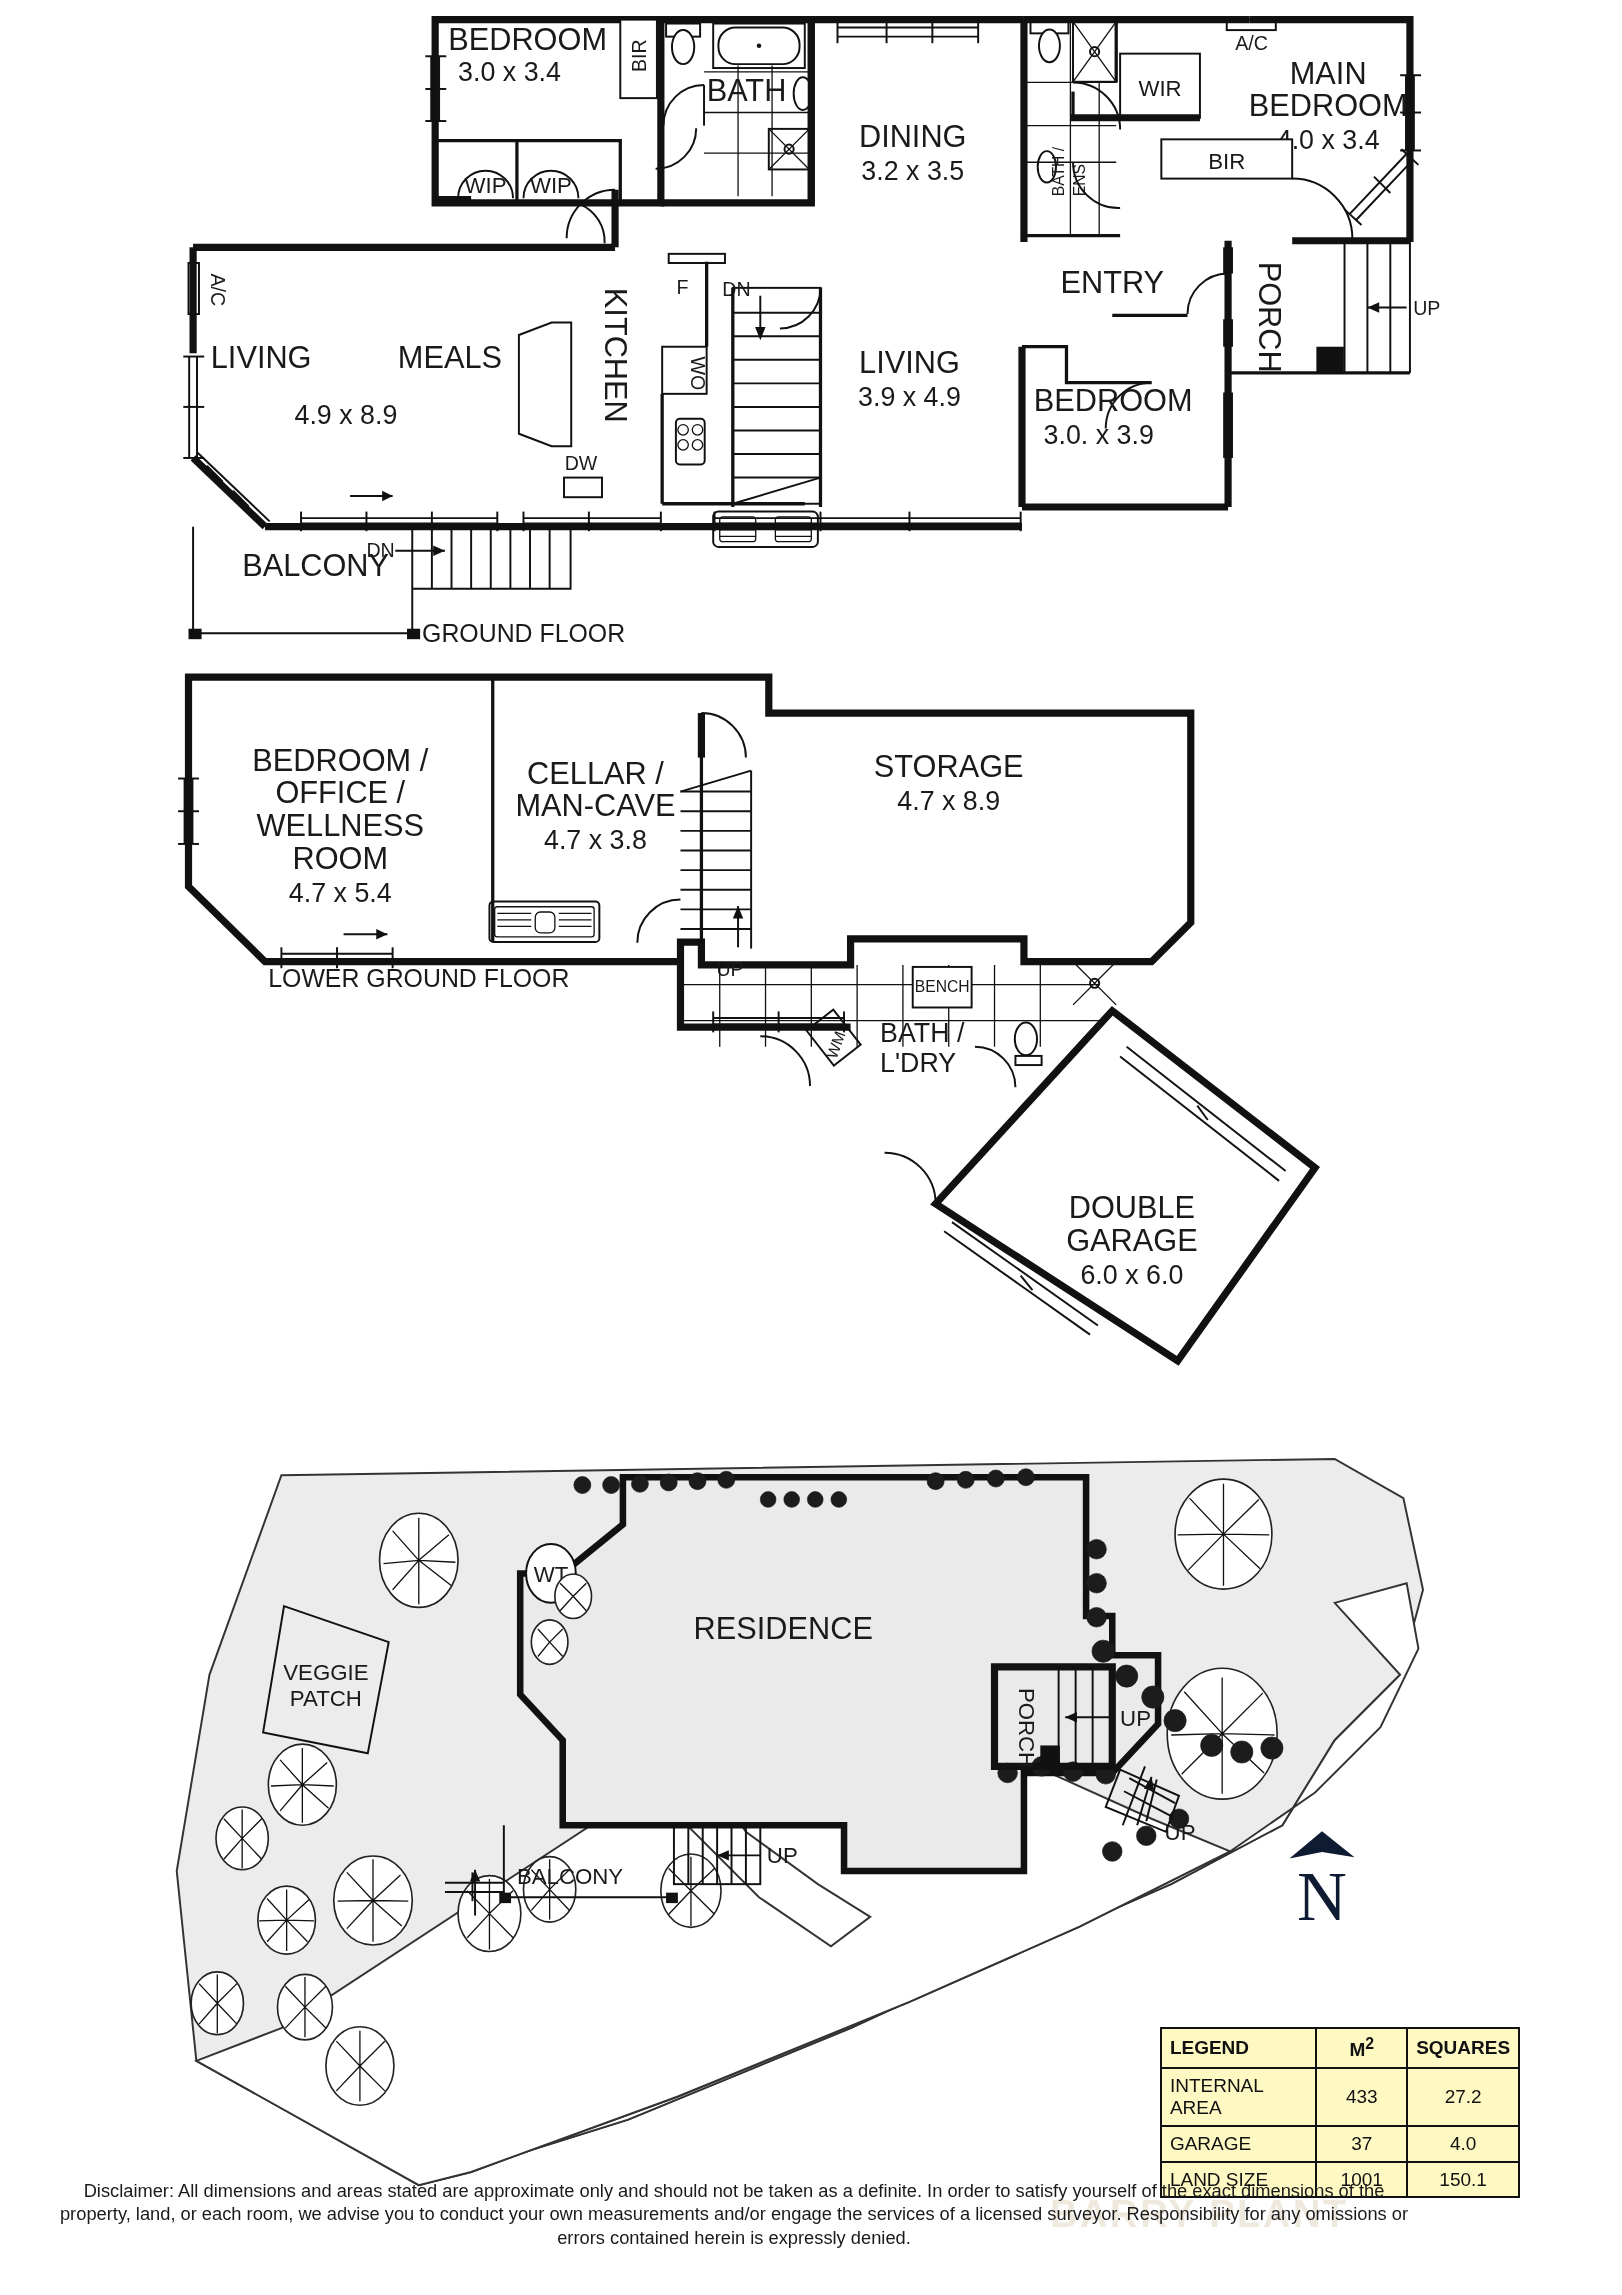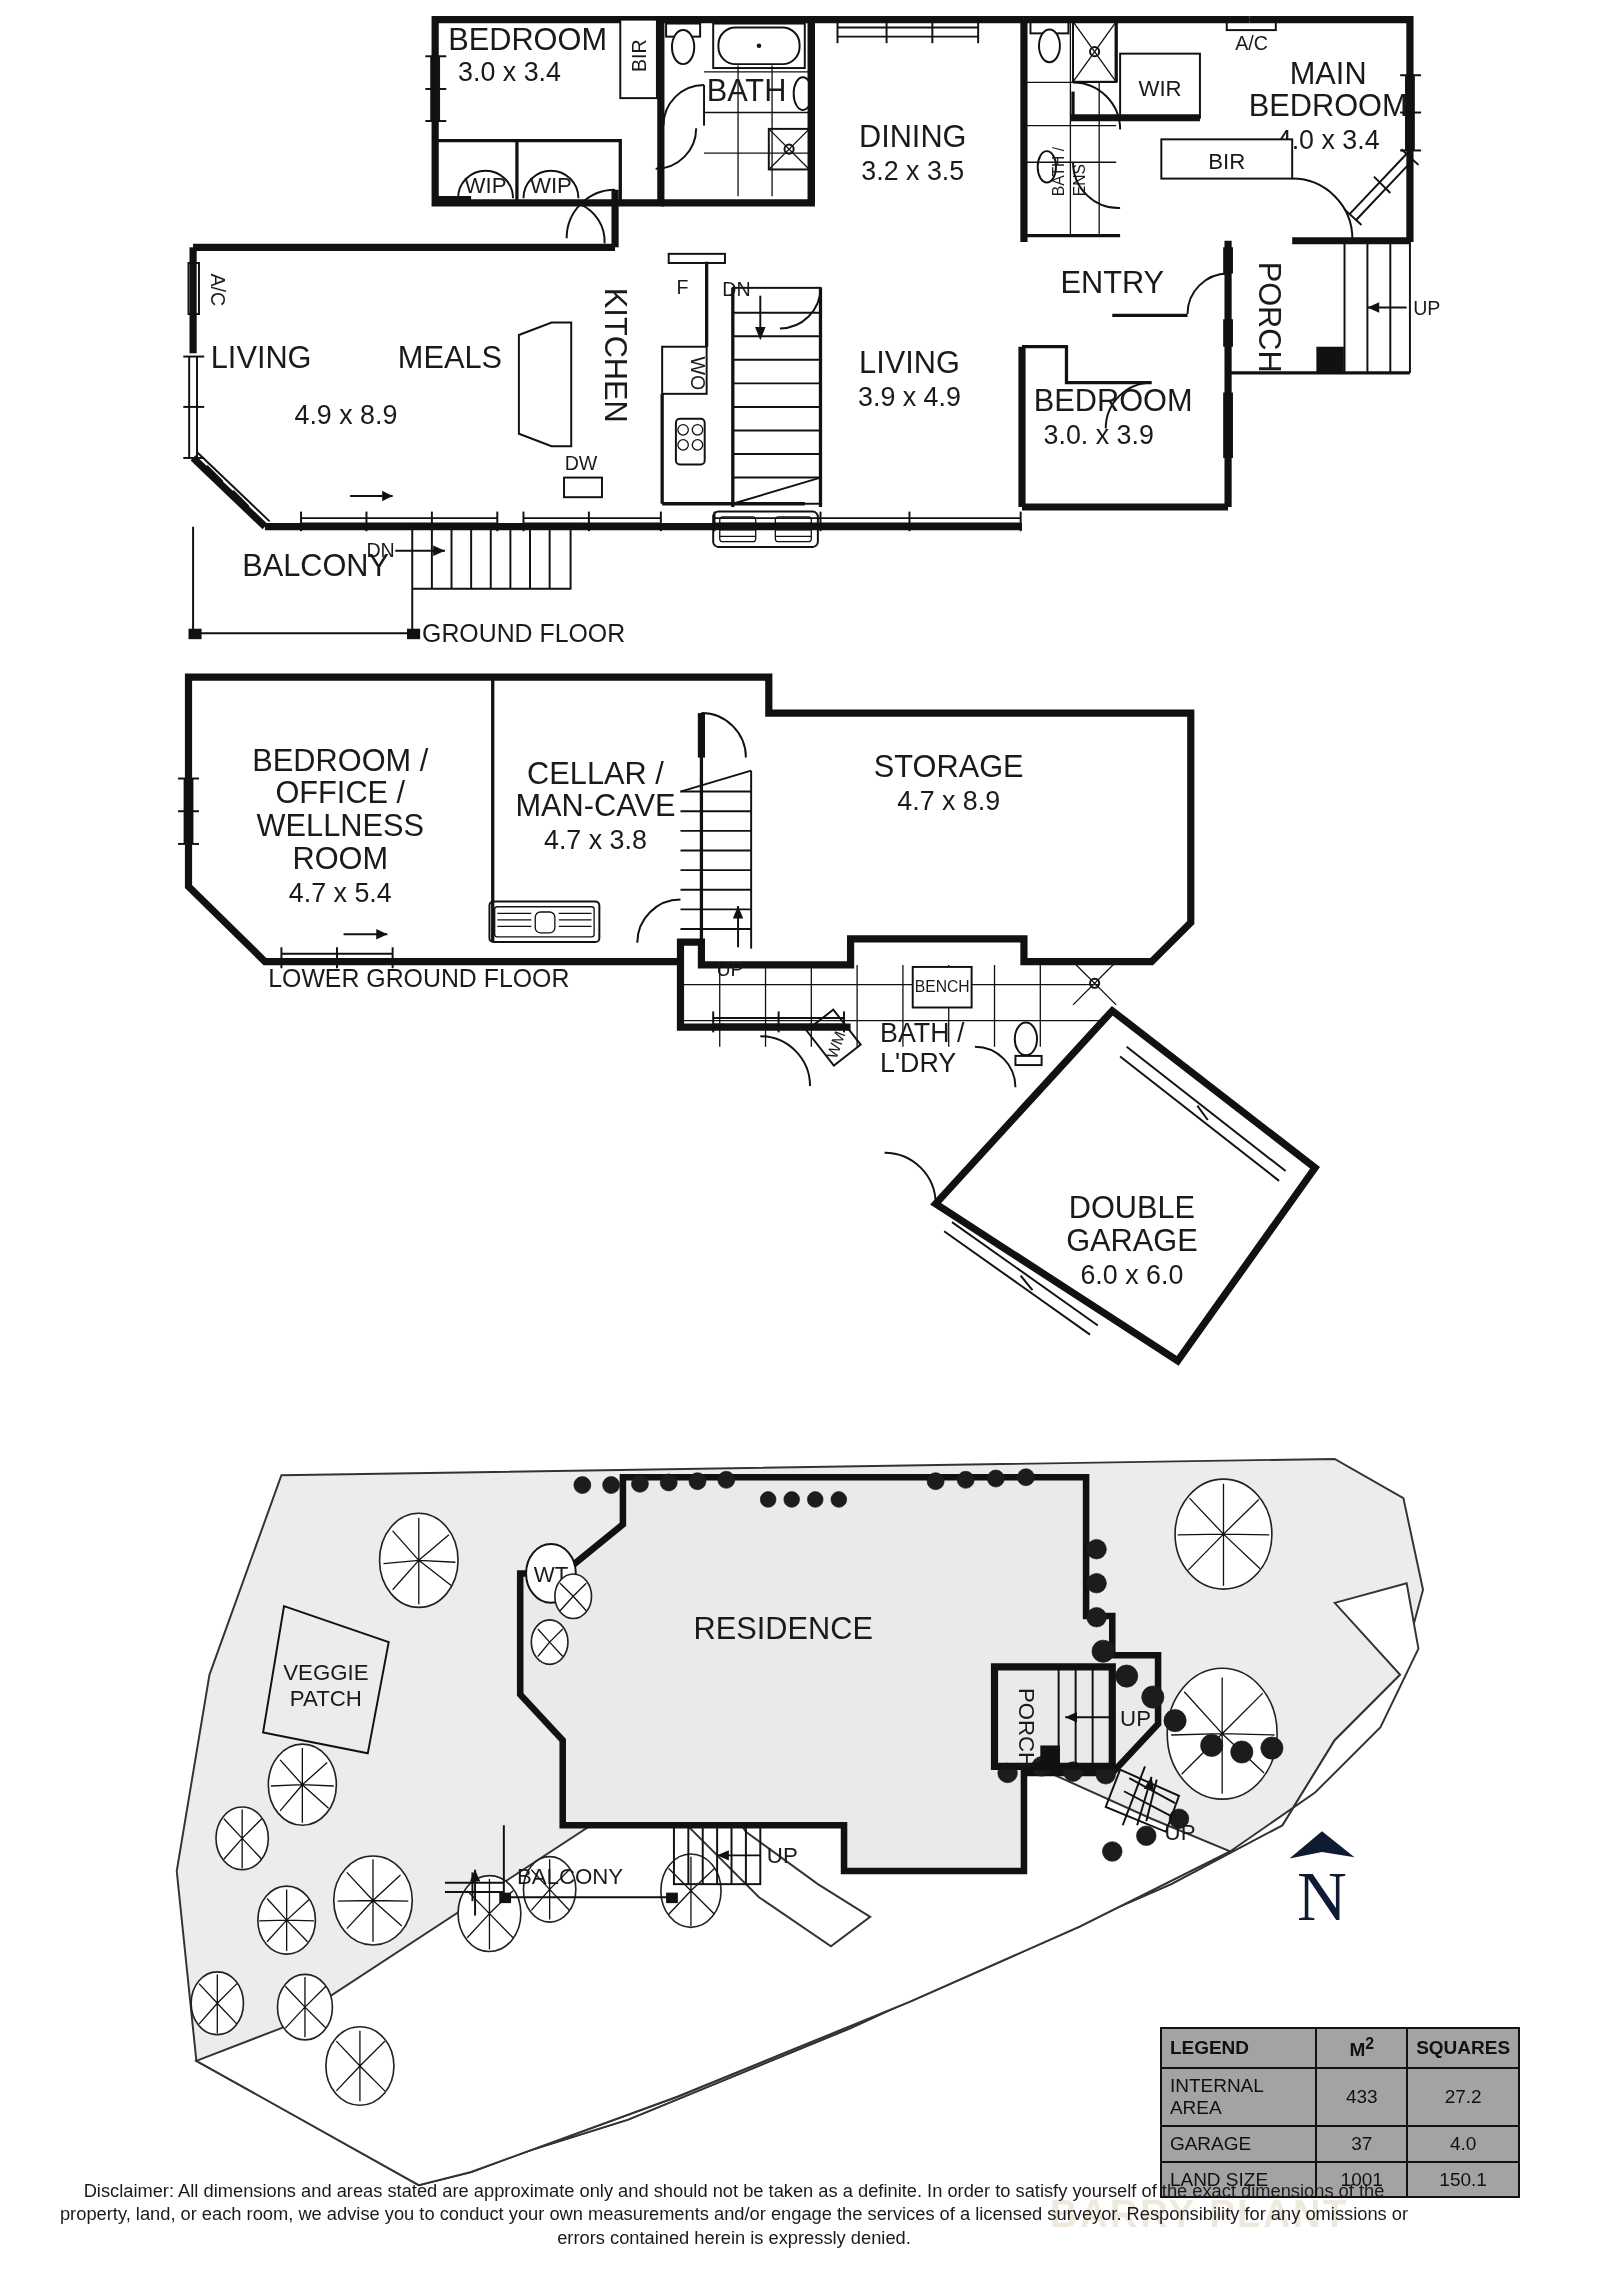--- a/index.html
+++ b/index.html
@@ -41,21 +41,21 @@
   .shrub     { fill: #1c1c1c; stroke: #1c1c1c; stroke-width: 1; }
 
   
   #legend {
     position: absolute;
     left: 1160px; top: 2027px;
     width: 360px;
     border-collapse: collapse;
     font-family: "Liberation Sans", sans-serif;
     font-size: 19px;
-    background: #a3a3a3;
+    background: #fef9c3;
   }
   #legend th, #legend td {
     border: 2.6px solid #111;
     padding: 5.9px 7.9px;
     color: #111;
   }
   #legend th { font-weight: bold; text-align: left; }
   #legend th.num, #legend td.num { text-align: center; width: 91px; }
   #legend th.sq, #legend td.sq { text-align: center; width: 105px; border-radius: 12px; }
   #legend td.name { text-align: left; }

